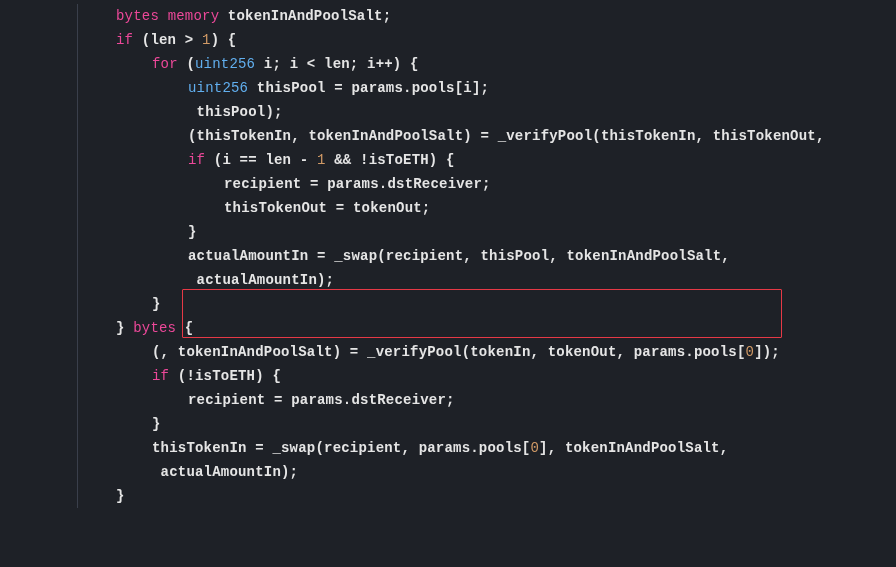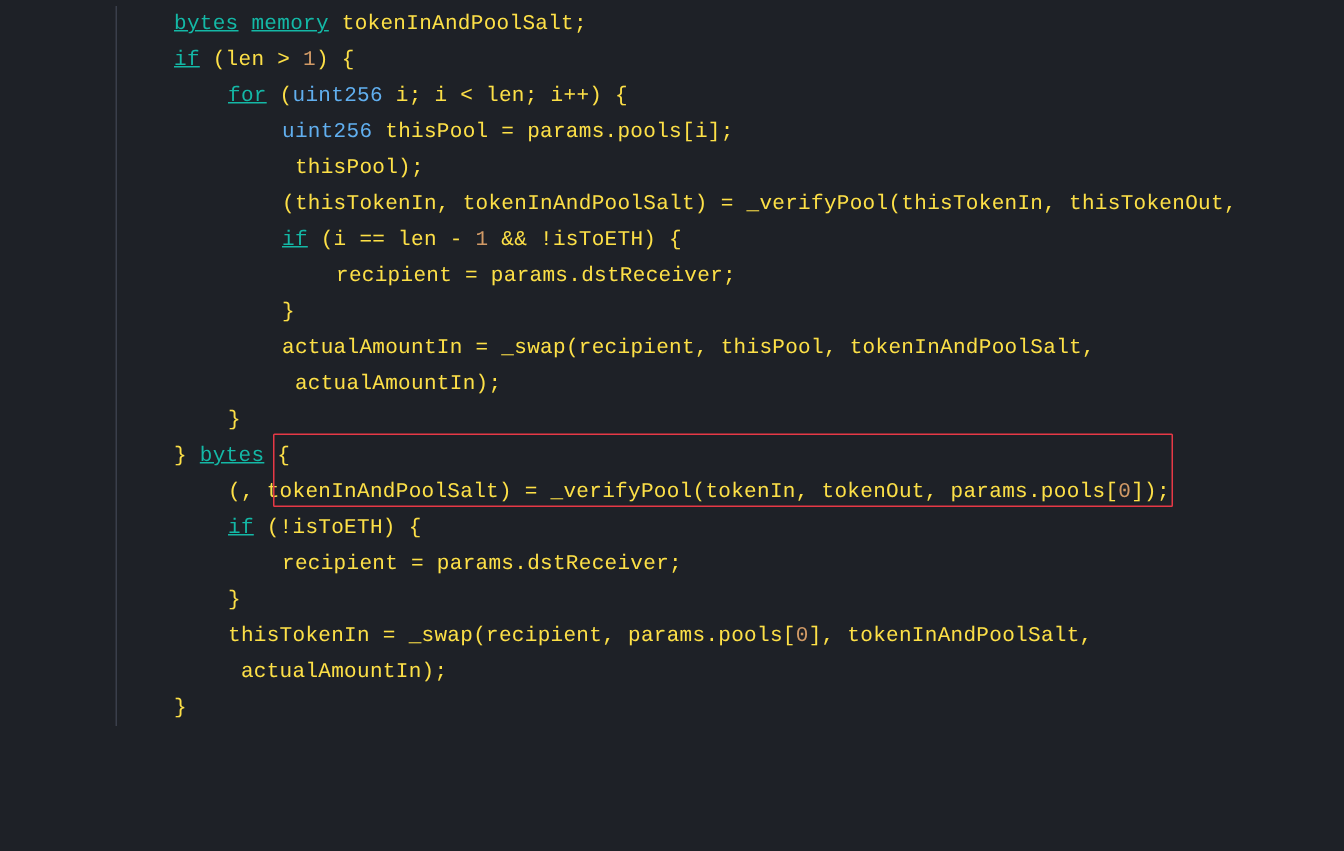--- a/index.html
+++ b/index.html
@@ -22,24 +22,24 @@
     width: 78px;
     border-right: 1px solid #3a3f4b;
     height: 100%;
   }
   .line { white-space: pre; color: #abb2bf; }
   .indent { display: inline-block; }
   .i1 { width: 36px; }
   .i2 { width: 72px; }
   .i3 { width: 108px; }
   .i4 { width: 144px; }
-  .kw { color: #14b8a6; text-decoration: underline; }
+  .kw { color: #ec4899; }
   .type { color: #61afef; }
   .num { color: #d19a66; }
-  .txt { color: #fde047; }
+  .txt { color: #e5e5e5; font-weight: bold; }
   .highlight-box {
     border: 1.5px solid #e63946;
     position: absolute;
     left: 182px;
     width: 600px;
     height: 49px;
     top: 285px;
     pointer-events: none;
     border-radius: 1px;
   }
@@ -60,20 +60,21 @@
 
   <div class="line"><span class="indent i3"></span><span class="type">uint256</span><span class="txt"> thisPool = params.pools[</span><span class="txt">i</span><span class="txt">];</span></div>
 
   <div class="line"><span class="indent i3"></span><span class="txt"> thisPool);</span></div>
   <div class="line"><span class="indent i3"></span><span class="txt">(thisTokenIn, tokenInAndPoolSalt) = </span><span class="txt">_verifyPool</span><span class="txt">(thisTokenIn, thisTokenOut,</span></div>
 
   <div class="line"><span class="indent i3"></span><span class="kw">if</span><span class="txt"> (i == len - </span><span class="num">1</span><span class="txt"> &amp;&amp; !isToETH) {</span></div>
 
   <div class="line"><span class="indent i4"></span><span class="txt">recipient = params.dstReceiver;</span></div>
 
+  <div class="line"><span class="indent i4"></span><span class="txt">thisTokenOut = tokenOut;</span></div>
 
   <div class="line"><span class="indent i3"></span><span class="txt">}</span></div>
 
   <div class="line"><span class="indent i3"></span><span class="txt">actualAmountIn = </span><span class="txt">_swap</span><span class="txt">(recipient, thisPool, tokenInAndPoolSalt,</span></div>
   <div class="line"><span class="indent i3"></span><span class="txt"> actualAmountIn);</span></div>
 
   <div class="line"><span class="indent i2"></span><span class="txt">}</span></div>
 
 
   <div class="line"><span class="indent i1"></span><span class="txt">} </span><span class="kw">bytes</span><span class="txt"> {</span></div>

